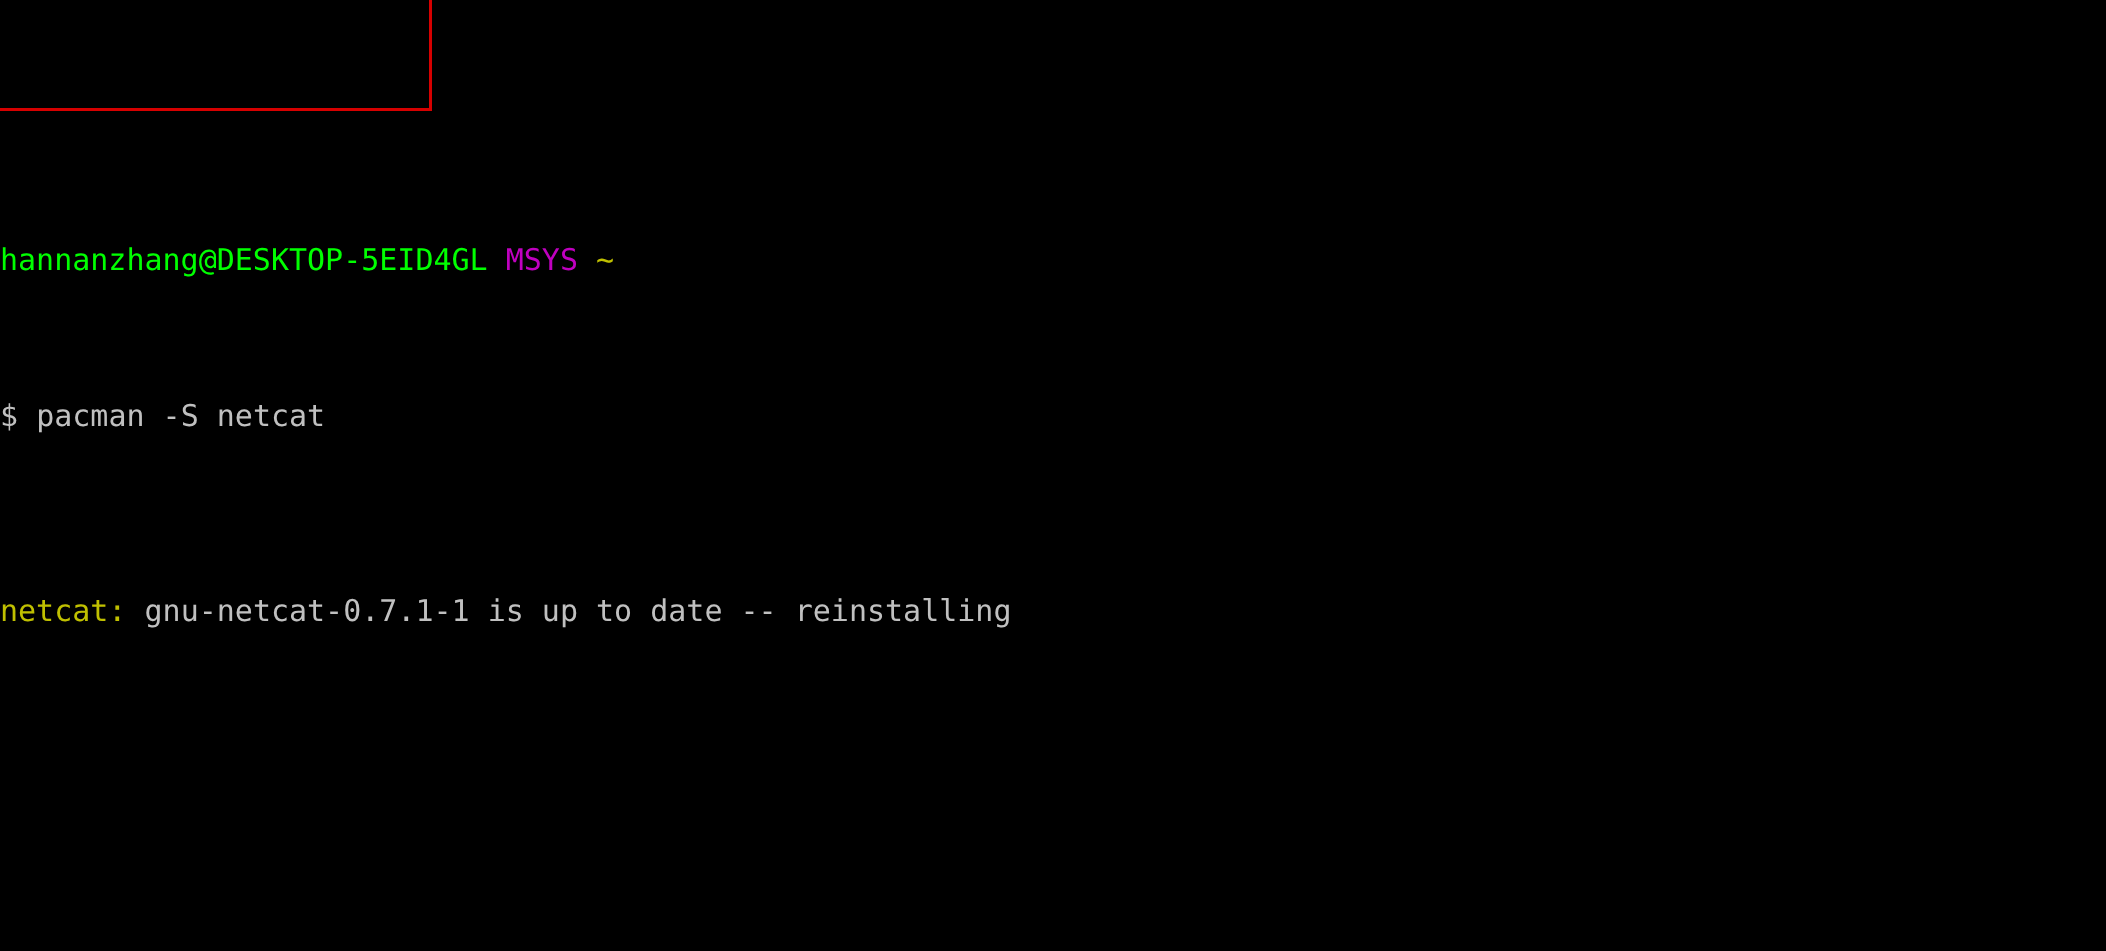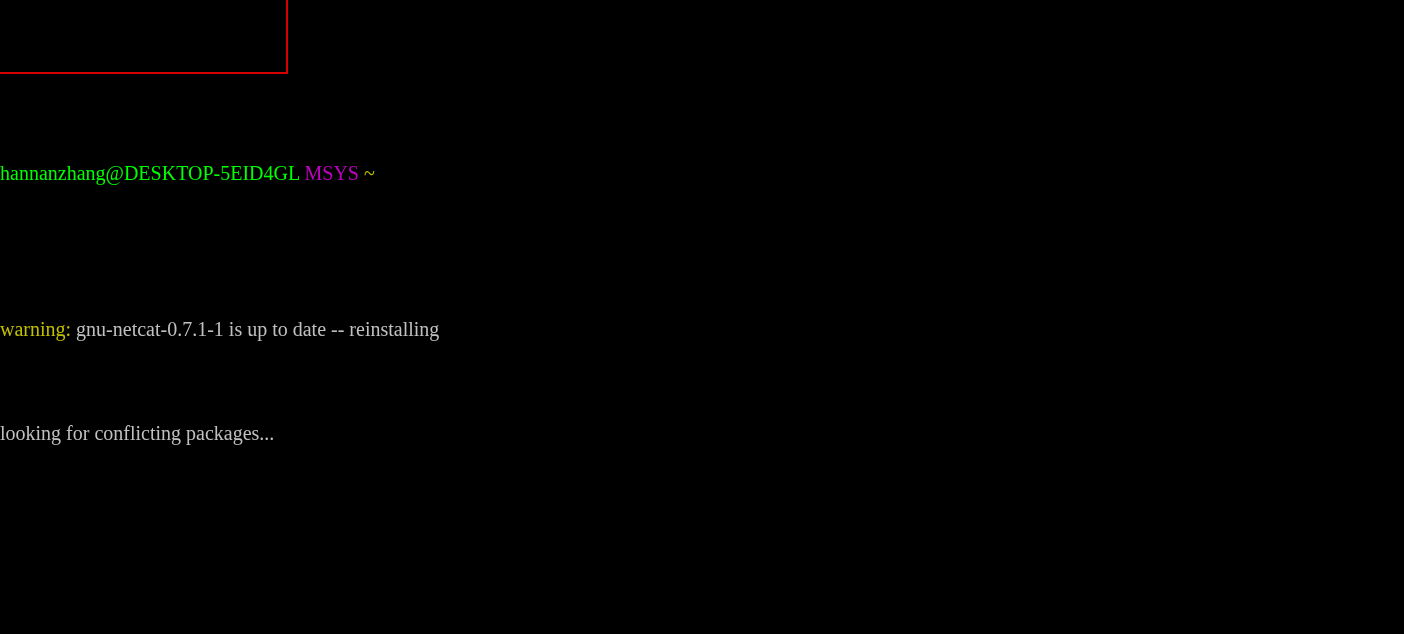--- a/index.html
+++ b/index.html
@@ -12,21 +12,21 @@
   }
   .terminal {
     font-family: "Consolas", "DejaVu Sans Mono", "Menlo", monospace;
     font-size: 20px;
     line-height: 26px;
     color: #c0c0c0;
     white-space: pre;
     position: relative;
     padding-top: 4px;
   }
-  .row { display: block; height: 26px; font-family: Liberation Serif, serif; }
+  .row { display: block; height: 26px; }
   .green  { color: #00ff00; }
   .purple { color: #c000c0; }
   .yellow { color: #c0c000; }
   .norm   { color: #c0c0c0; }
 
   .red-box {
     position: absolute;
     top: 0;
     left: 0;
     width: 288px;
@@ -40,25 +40,25 @@
 </head>
 <body>
 
 <div class="terminal">
 
   <div class="red-box"></div>
 
   
   <span class="row"><span class="green">hannanzhang@DESKTOP-5EID4GL</span> <span class="purple">MSYS</span> <span class="yellow">~</span></span>
   
+  <span class="row"><span class="norm">$</span> <span class="norm">pacman -S netcat</span></span>
 
   
-  <span class="row"><span class="yellow">warning:</span><span class="norm"> gnu-netcat-0.7.1-1 is up to date -- reinstalling</span></span>
+  <span class="row"><span class="yellow">netcat:</span><span class="norm"> gnu-netcat-0.7.1-1 is up to date -- reinstalling</span></span>
 
-  <span class="row norm">looking for conflicting packages...</span>
 
   
 
   
 
   
 
   
   
 

